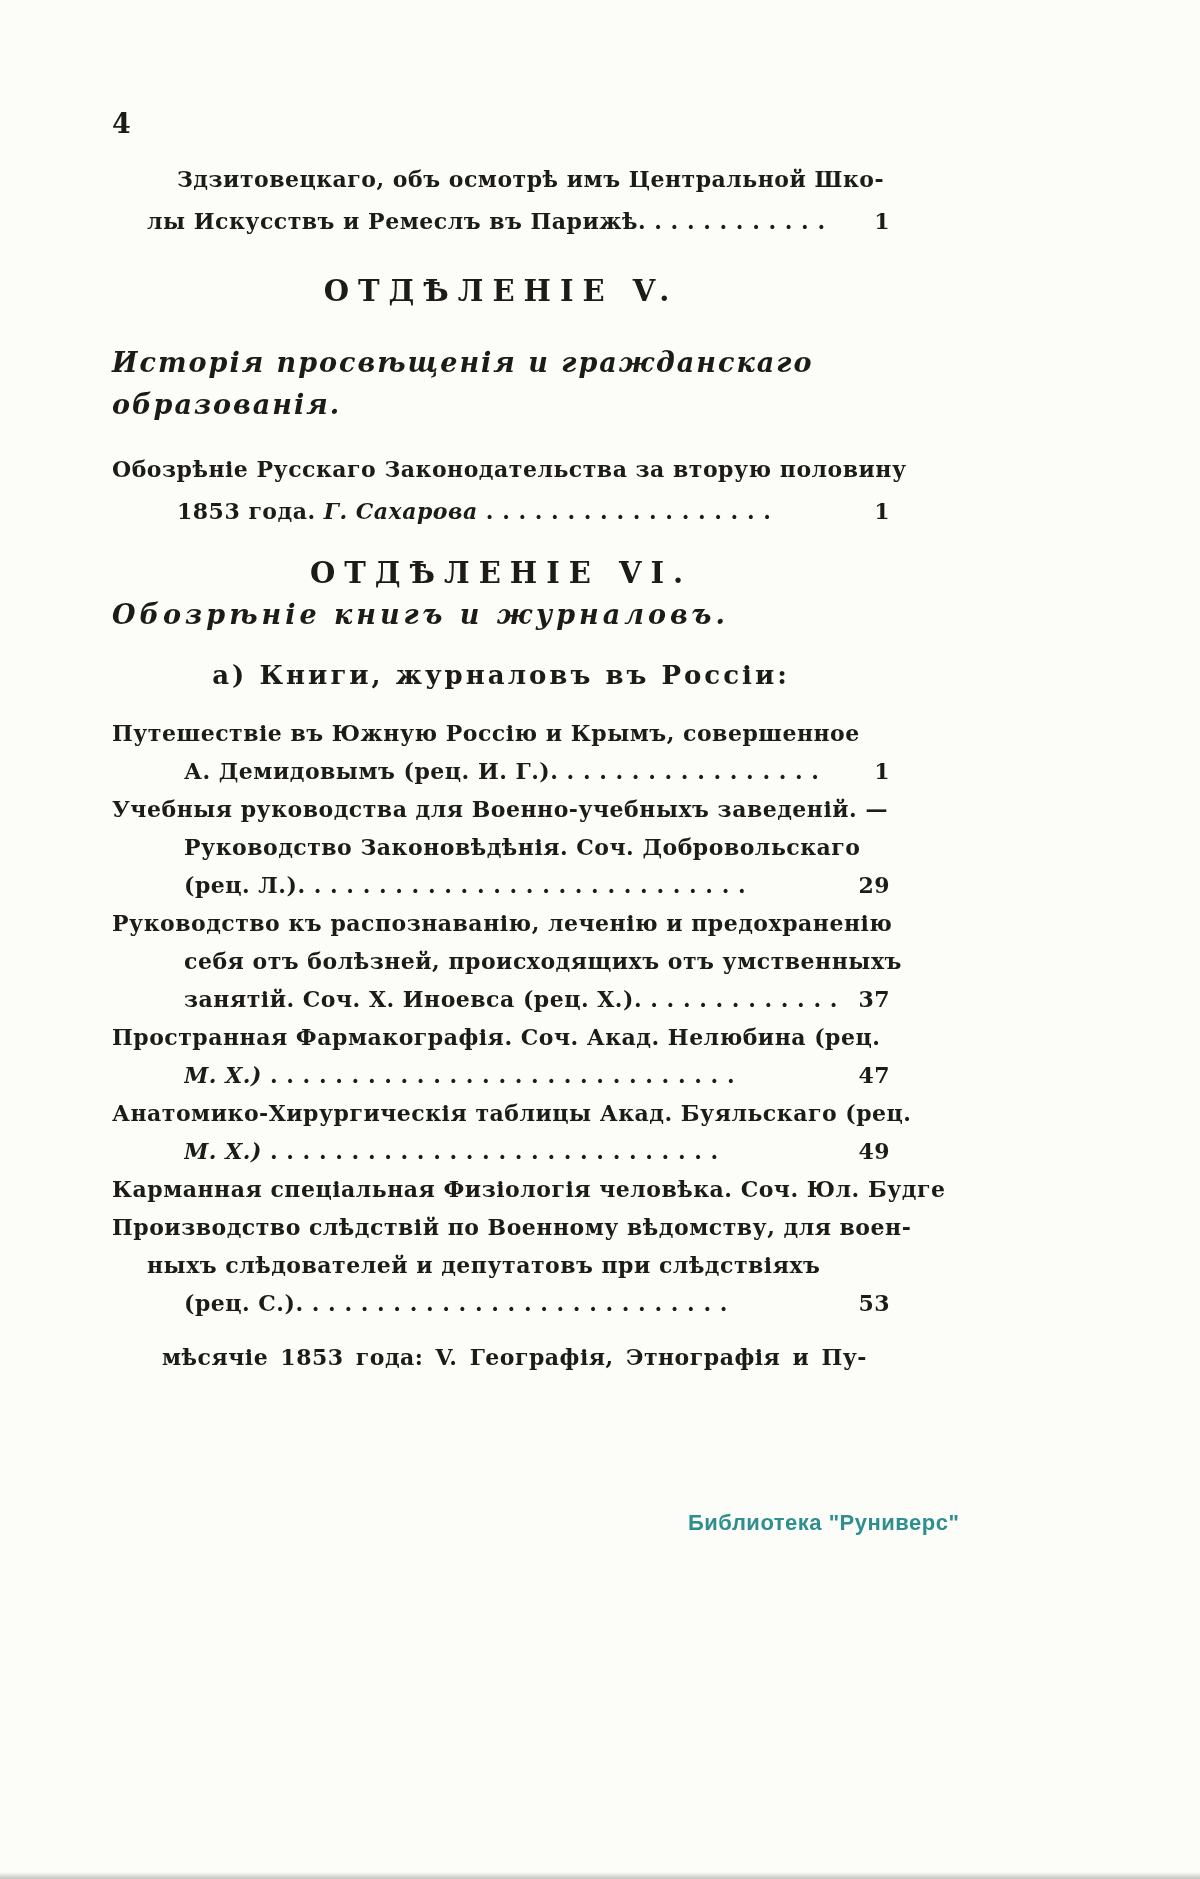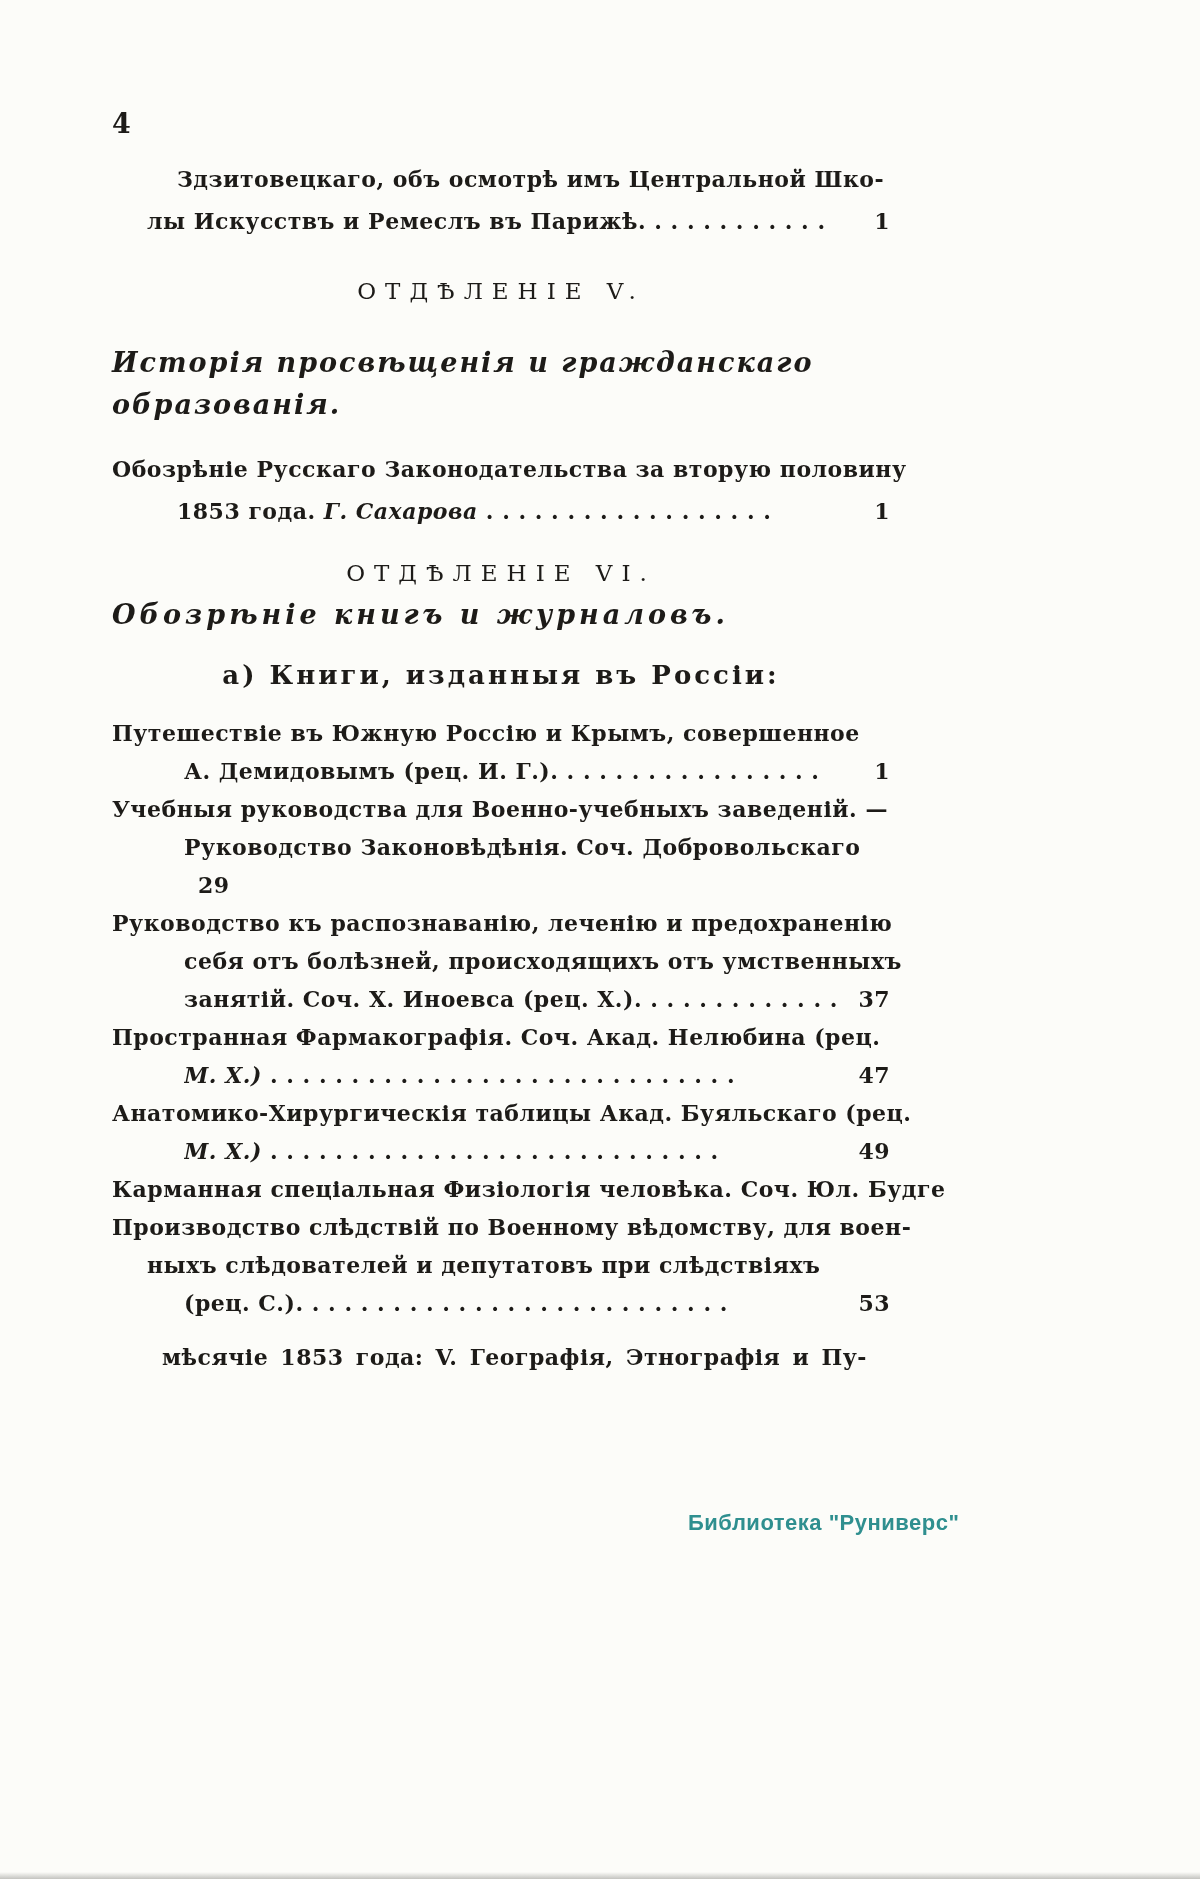--- a/index.html
+++ b/index.html
@@ -31,21 +31,21 @@
   .pg { font-weight:bold; padding-left:14px; }
   .it { font-style:italic; }
 
   .ind65 { margin-left:65px; }
   .ind35 { margin-left:35px; }
   .ind15 { margin-left:15px; }
   .ind50 { margin-left:50px; }
   .c     { margin-left:72px; }
 
   h2.heading {
-    margin:0; text-align:center; font-size:23px; font-weight:normal;
+    margin:0; text-align:center; font-size:29px; font-weight:bold;
     letter-spacing:9px; line-height:42px;
   }
   h2.v  { margin-top:28px; }
   h2.vi { margin-top:20px; }
 
   .subtitle {
     text-align:left; font-style:italic; font-weight:bold;
     font-size:27px; line-height:42px; letter-spacing:2px;
   }
   .subtitle.v  { margin-top:30px; }
@@ -93,36 +93,37 @@
     <div class="entry sakharov">
       <div class="line">Обозрѣніе Русскаго Законодательства за вторую половину</div>
       <div class="line last ind65">
         <span class="txt"><span>1853 года. </span><span class="it">Г. Сахарова</span><span> . . . . . . . . . . . . . . . . . .</span></span>
         <span class="pg">1</span>
       </div>
     </div>
 
     <h2 class="heading vi">ОТДѢЛЕНІЕ VI.</h2>
     <div class="subtitle vi">Обозрѣніе книгъ и журналовъ.</div>
-    <div class="subhead a">а) Книги, изданныя въ Россіи:</div>
+    <div class="subhead a">а) Книги, журналовъ въ Россіи:</div>
 
     <div class="entries">
 
       <div class="entry">
         <div class="line">Путешествіе въ Южную Россію и Крымъ, совершенное</div>
         <div class="line last c">
           <span class="txt"><span class="it"></span><span>А. Демидовымъ (рец. И. Г.). . . . . . . . . . . . . . . . .</span></span>
           <span class="pg">1</span>
         </div>
       </div>
 
       <div class="entry">
         <div class="line">Учебныя руководства для Военно-учебныхъ заведеній. —</div>
         <div class="line c">Руководство Законовѣдѣнія. Соч. Добровольскаго</div>
         <div class="line last c">
+          <span class="txt"><span class="it"></span><span>(рец. Л.). . . . . . . . . . . . . . . . . . . . . . . . . . . .</span></span>
           <span class="pg">29</span>
         </div>
       </div>
 
       <div class="entry">
         <div class="line">Руководство къ распознаванію, леченію и предохраненію</div>
         <div class="line c">себя отъ болѣзней, происходящихъ отъ умственныхъ</div>
         <div class="line last c">
           <span class="txt"><span class="it"></span><span>занятій. Соч. Х. Иноевса (рец. Х.). . . . . . . . . . . . .</span></span>
           <span class="pg">37</span>

